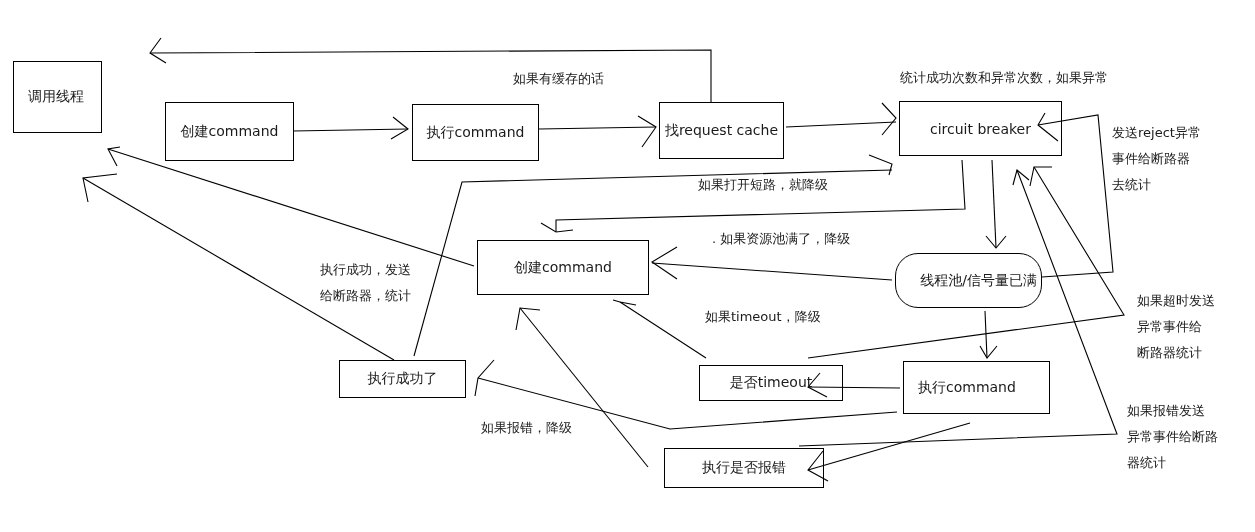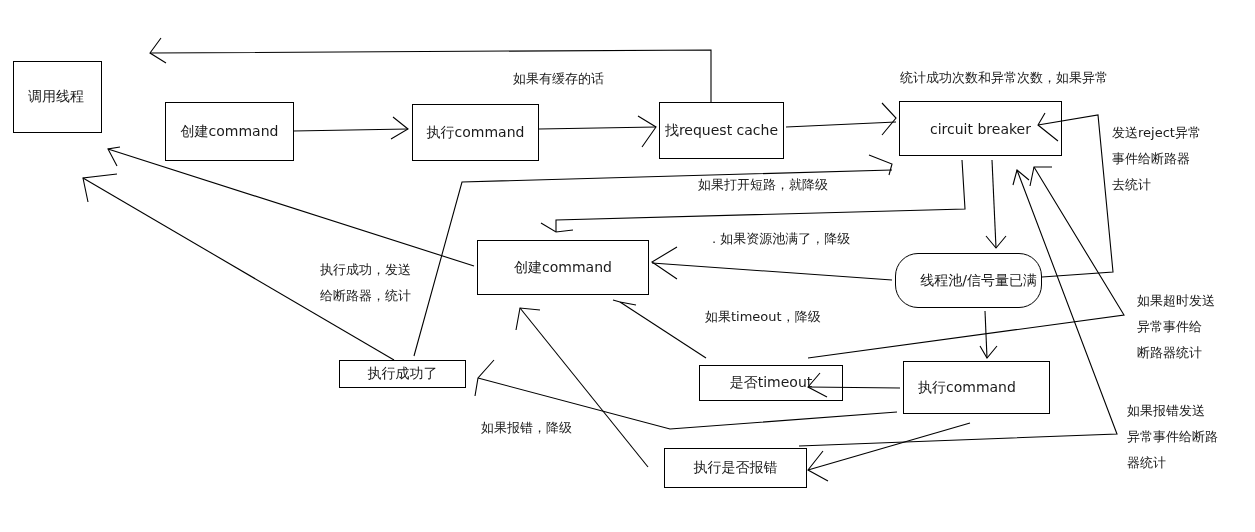--- a/index.html
+++ b/index.html
@@ -94,24 +94,24 @@
 </div>
 <div class="box" style="left:895px;top:253px;width:147px;height:55px;justify-content:flex-end;padding-right:4px;border-radius:23px;">
   <span>线程池/信号量已满</span>
 </div>
 <div class="box" style="left:903px;top:361px;width:147px;height:53px;justify-content:flex-start;padding-left:14px;">
   <span>执行command</span>
 </div>
 <div class="box" style="left:699px;top:365px;width:144px;height:36px;">
   <span>是否timeout</span>
 </div>
-<div class="box" style="left:339px;top:360px;width:127px;height:28px;">
+<div class="box" style="left:339px;top:360px;width:127px;height:38px;">
   <span>执行成功了</span>
 </div>
-<div class="box" style="left:664px;top:448px;width:143px;height:40px;">
+<div class="box" style="left:664px;top:448px;width:160px;height:40px;">
   <span>执行是否报错</span>
 </div>
 
 <div class="label" style="left:513px;top:66px;">如果有缓存的话</div>
 
 <div class="label" style="left:900px;top:33px;margin-top:32px;">
   <div>统计成功次数和异常次数，如果异常</div>
 </div>
 
 <div class="label" style="left:1112px;top:120px;">

